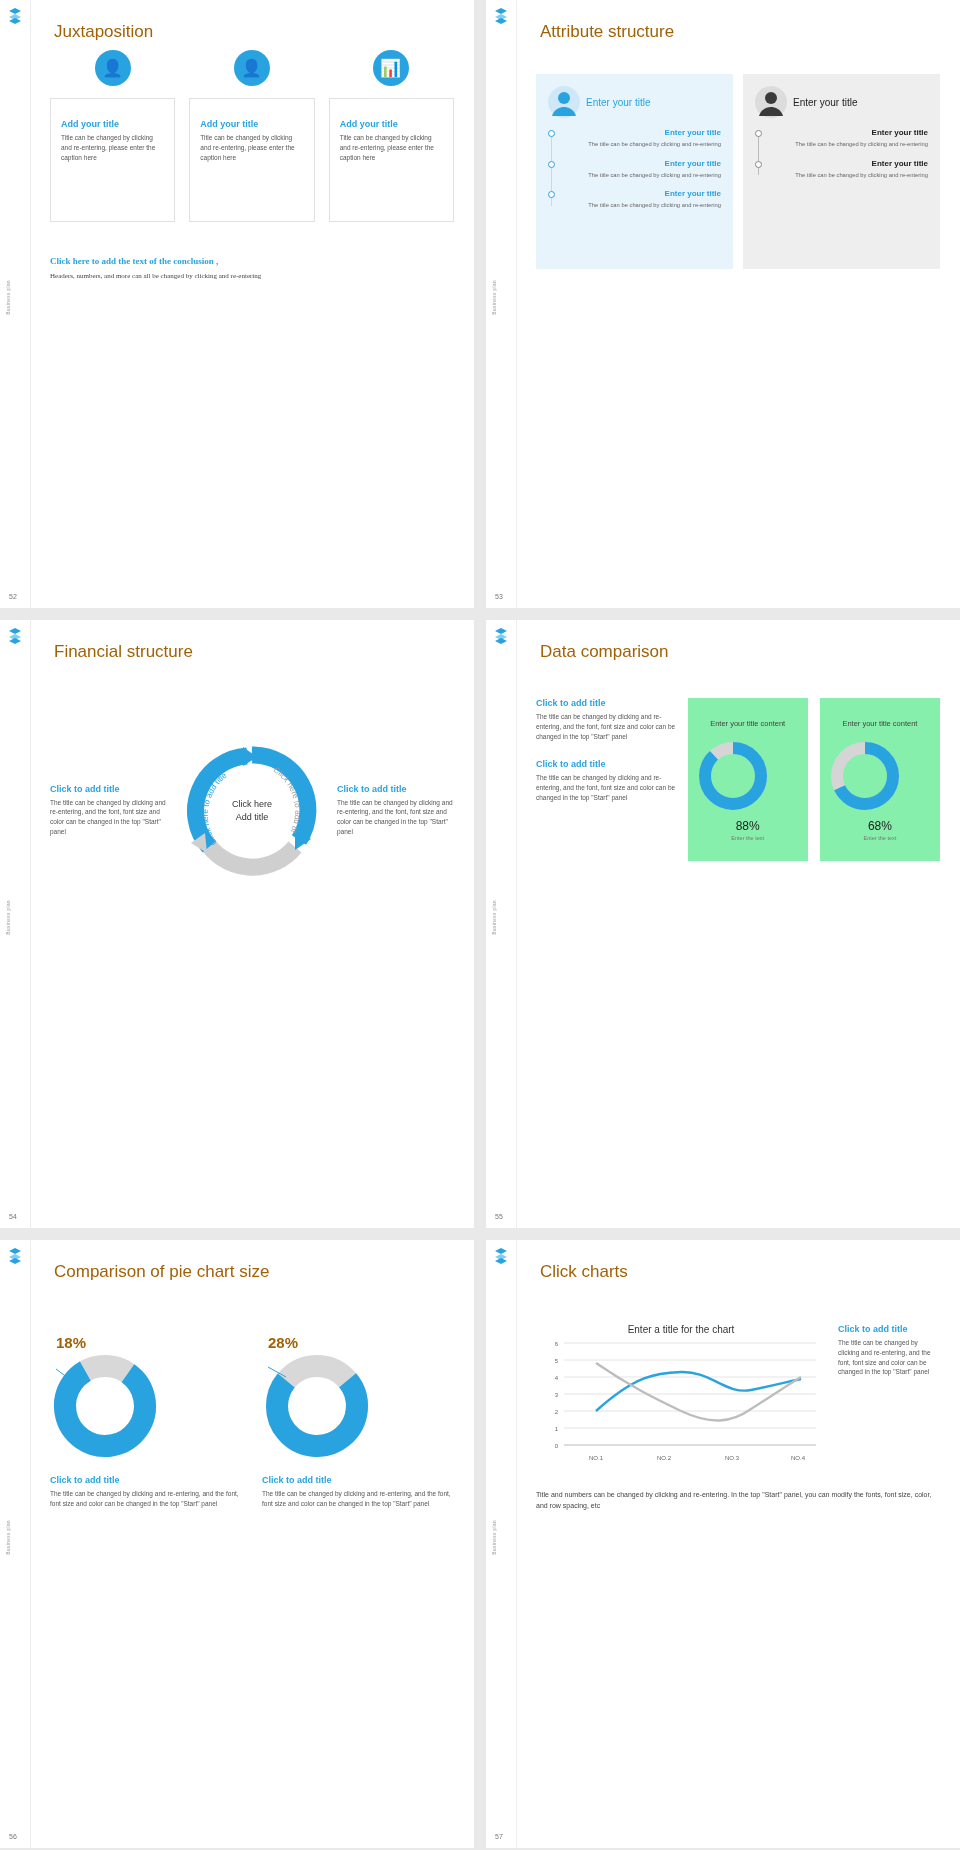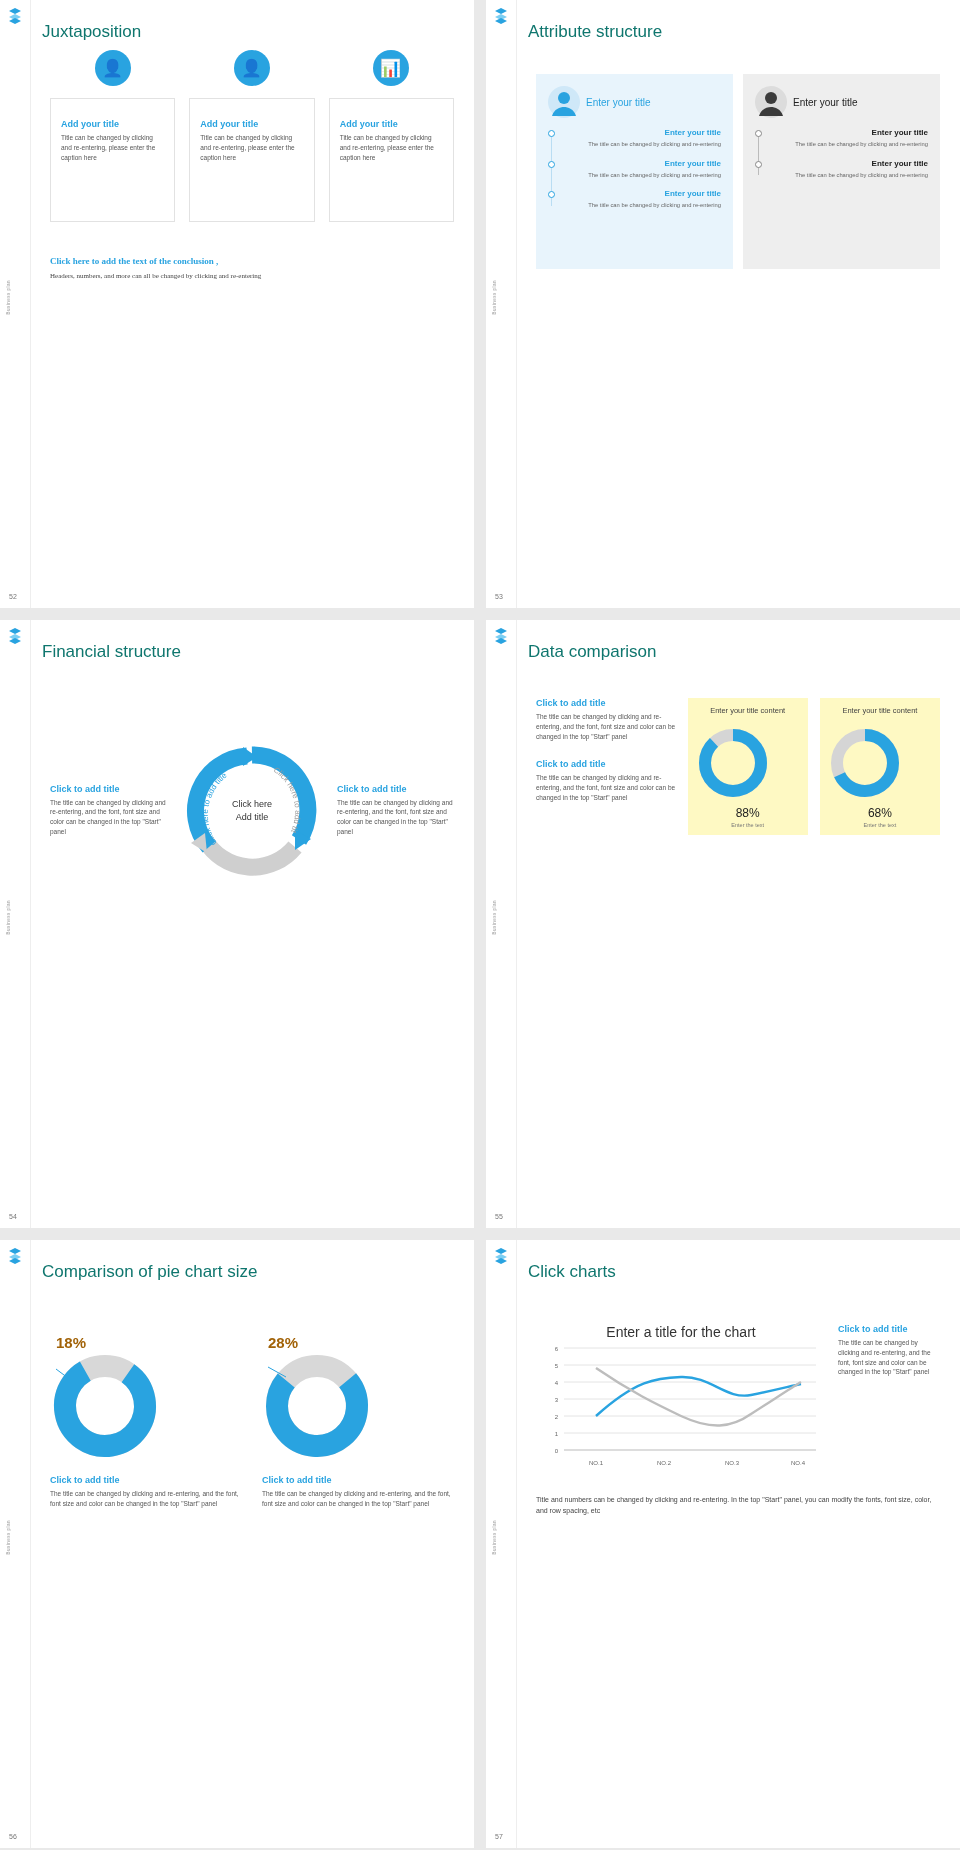--- a/index.html
+++ b/index.html
@@ -3,21 +3,21 @@
 <meta charset="utf-8">
 <style>
   html,body{margin:0;padding:0;background:#e9e9e9;}
   body{width:960px;font-family:"Liberation Sans",sans-serif;color:#333;}
   .grid{display:grid;grid-template-columns:1fr 1fr;gap:12px 12px;padding:0;}
   .slide{background:#fff;position:relative;height:608px;overflow:hidden;}
   .slide .rail{position:absolute;left:0;top:0;width:30px;height:100%;border-right:1px solid #eee;}
   .rail .logo{position:absolute;top:8px;left:8px;width:14px;height:16px;}
   .rail .vtext{position:absolute;top:280px;left:6px;writing-mode:vertical-rl;transform:rotate(180deg);font-size:4.5px;color:#9a9a9a;letter-spacing:.5px;}
   .pagenum{position:absolute;left:9px;bottom:8px;font-size:7px;color:#777;}
-  .title{position:absolute;left:42px;top:22px;font-size:17px;font-weight:400;color:#0f766e;}
+  .title{position:absolute;left:54px;top:22px;font-size:17px;font-weight:400;color:#a16207;}
   h4{margin:0;font-size:9px;font-weight:bold;color:#29a3e0;}
   p.sm{margin:4px 0 0;font-size:6.5px;line-height:1.5;color:#555;}
   .body{position:absolute;left:50px;top:60px;right:20px;bottom:26px;}
 
   
   .cards{display:flex;gap:14px;margin-top:38px;}
   .card{flex:1;border:1px solid #e2e2e2;padding:20px 10px 14px;position:relative;min-height:88px;}
   .circ{position:absolute;top:-49px;left:50%;transform:translateX(-50%);width:36px;height:36px;border-radius:50%;background:#29a3e0;color:#fff;display:flex;align-items:center;justify-content:center;font-size:17px;}
   .concl{margin-top:34px;font-family:Liberation Serif, serif;}
   .concl .h{font-size:9px;font-weight:bold;color:#29a3e0;}
@@ -44,21 +44,21 @@
 
   
   .fin{display:flex;align-items:center;gap:10px;margin-top:55px;}
   .fincol{width:150px;}
   .fincirc{flex:1;display:flex;justify-content:center;}
   .donutwrap{position:relative;width:150px;height:150px;}
 
   
   .dcWrap{display:flex;gap:12px;margin-top:18px;}
   .dcLeft{width:150px;}
-  .dcBox{width:112px;background:#fef9c3;padding:7px 8px;text-align:center;}
+  .dcBox{width:112px;background:#86efac;padding:20px 8px;text-align:center;}
   .dcBox .bt{font-size:7.5px;color:#444;line-height:1.5;}
   .dcPct{font-size:12px;font-weight:normal;color:#222;margin-top:6px;}
   .dcSub{font-size:5.5px;color:#777;margin-top:2px;}
 
   
   .pieRow{display:flex;gap:20px;margin-top:34px;}
   .pieCol{flex:1;text-align:center;}
   .pctLabel{font-size:15px;font-weight:bold;color:#a16207;text-align:left;margin-left:6px;}
 
   
@@ -315,21 +315,21 @@
           <path d="M7 6 L13 9 L7 12 L1 9 Z" fill="#7dcff3"></path>
           <path d="M7 10 L13 13 L7 16 L1 13 Z" fill="#29a3e0"></path>
       </svg>
       <div class="vtext">Business plan</div>
     </div>
     <div class="pagenum">57</div>
     <div class="title">Click charts</div>
     <div class="body">
       <div class="lcWrap">
         <div class="lcChart">
-          <div style="text-align:center;font-size:14px;color:#333;">Enter a title for the chart</div>
+          <div style="text-align:center;font-size:10px;color:#333;">Enter a title for the chart</div>
           <svg width="290" height="130" viewBox="0 0 290 130">
             <g stroke="#e4e4e4" stroke-width="1">
               <line x1="28" y1="8" x2="280" y2="8"></line>
                 <line x1="28" y1="25" x2="280" y2="25"></line>
               <line x1="28" y1="42" x2="280" y2="42"></line>
                 <line x1="28" y1="59" x2="280" y2="59"></line>
               <line x1="28" y1="76" x2="280" y2="76"></line>
                 <line x1="28" y1="93" x2="280" y2="93"></line>
               <line x1="28" y1="110" x2="280" y2="110" stroke="#bbb"></line>
             </g>

